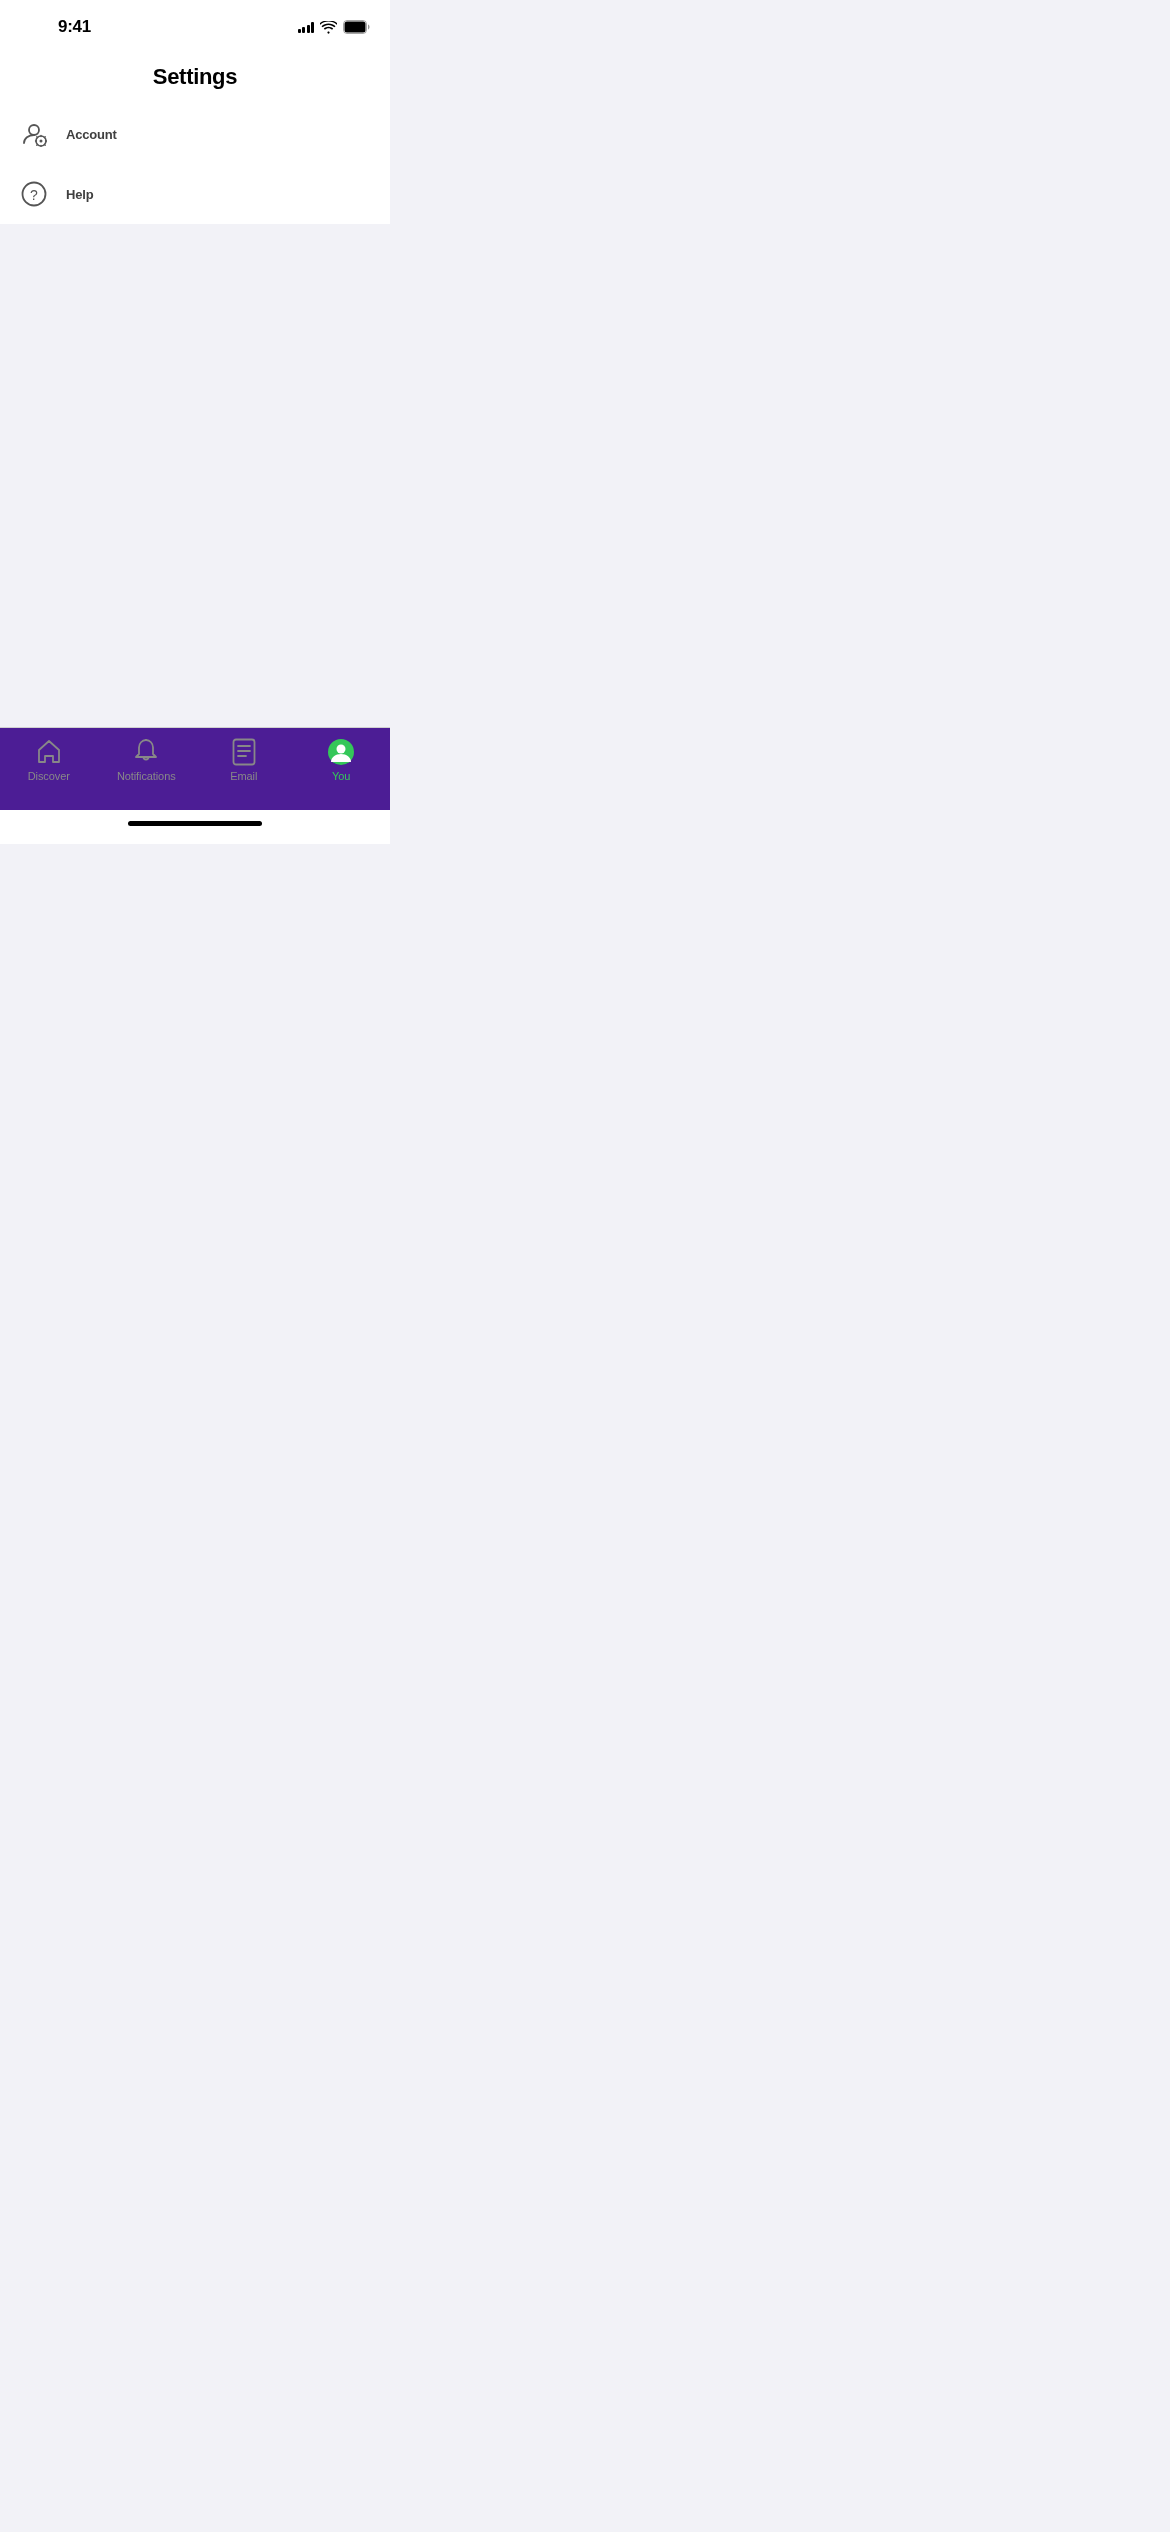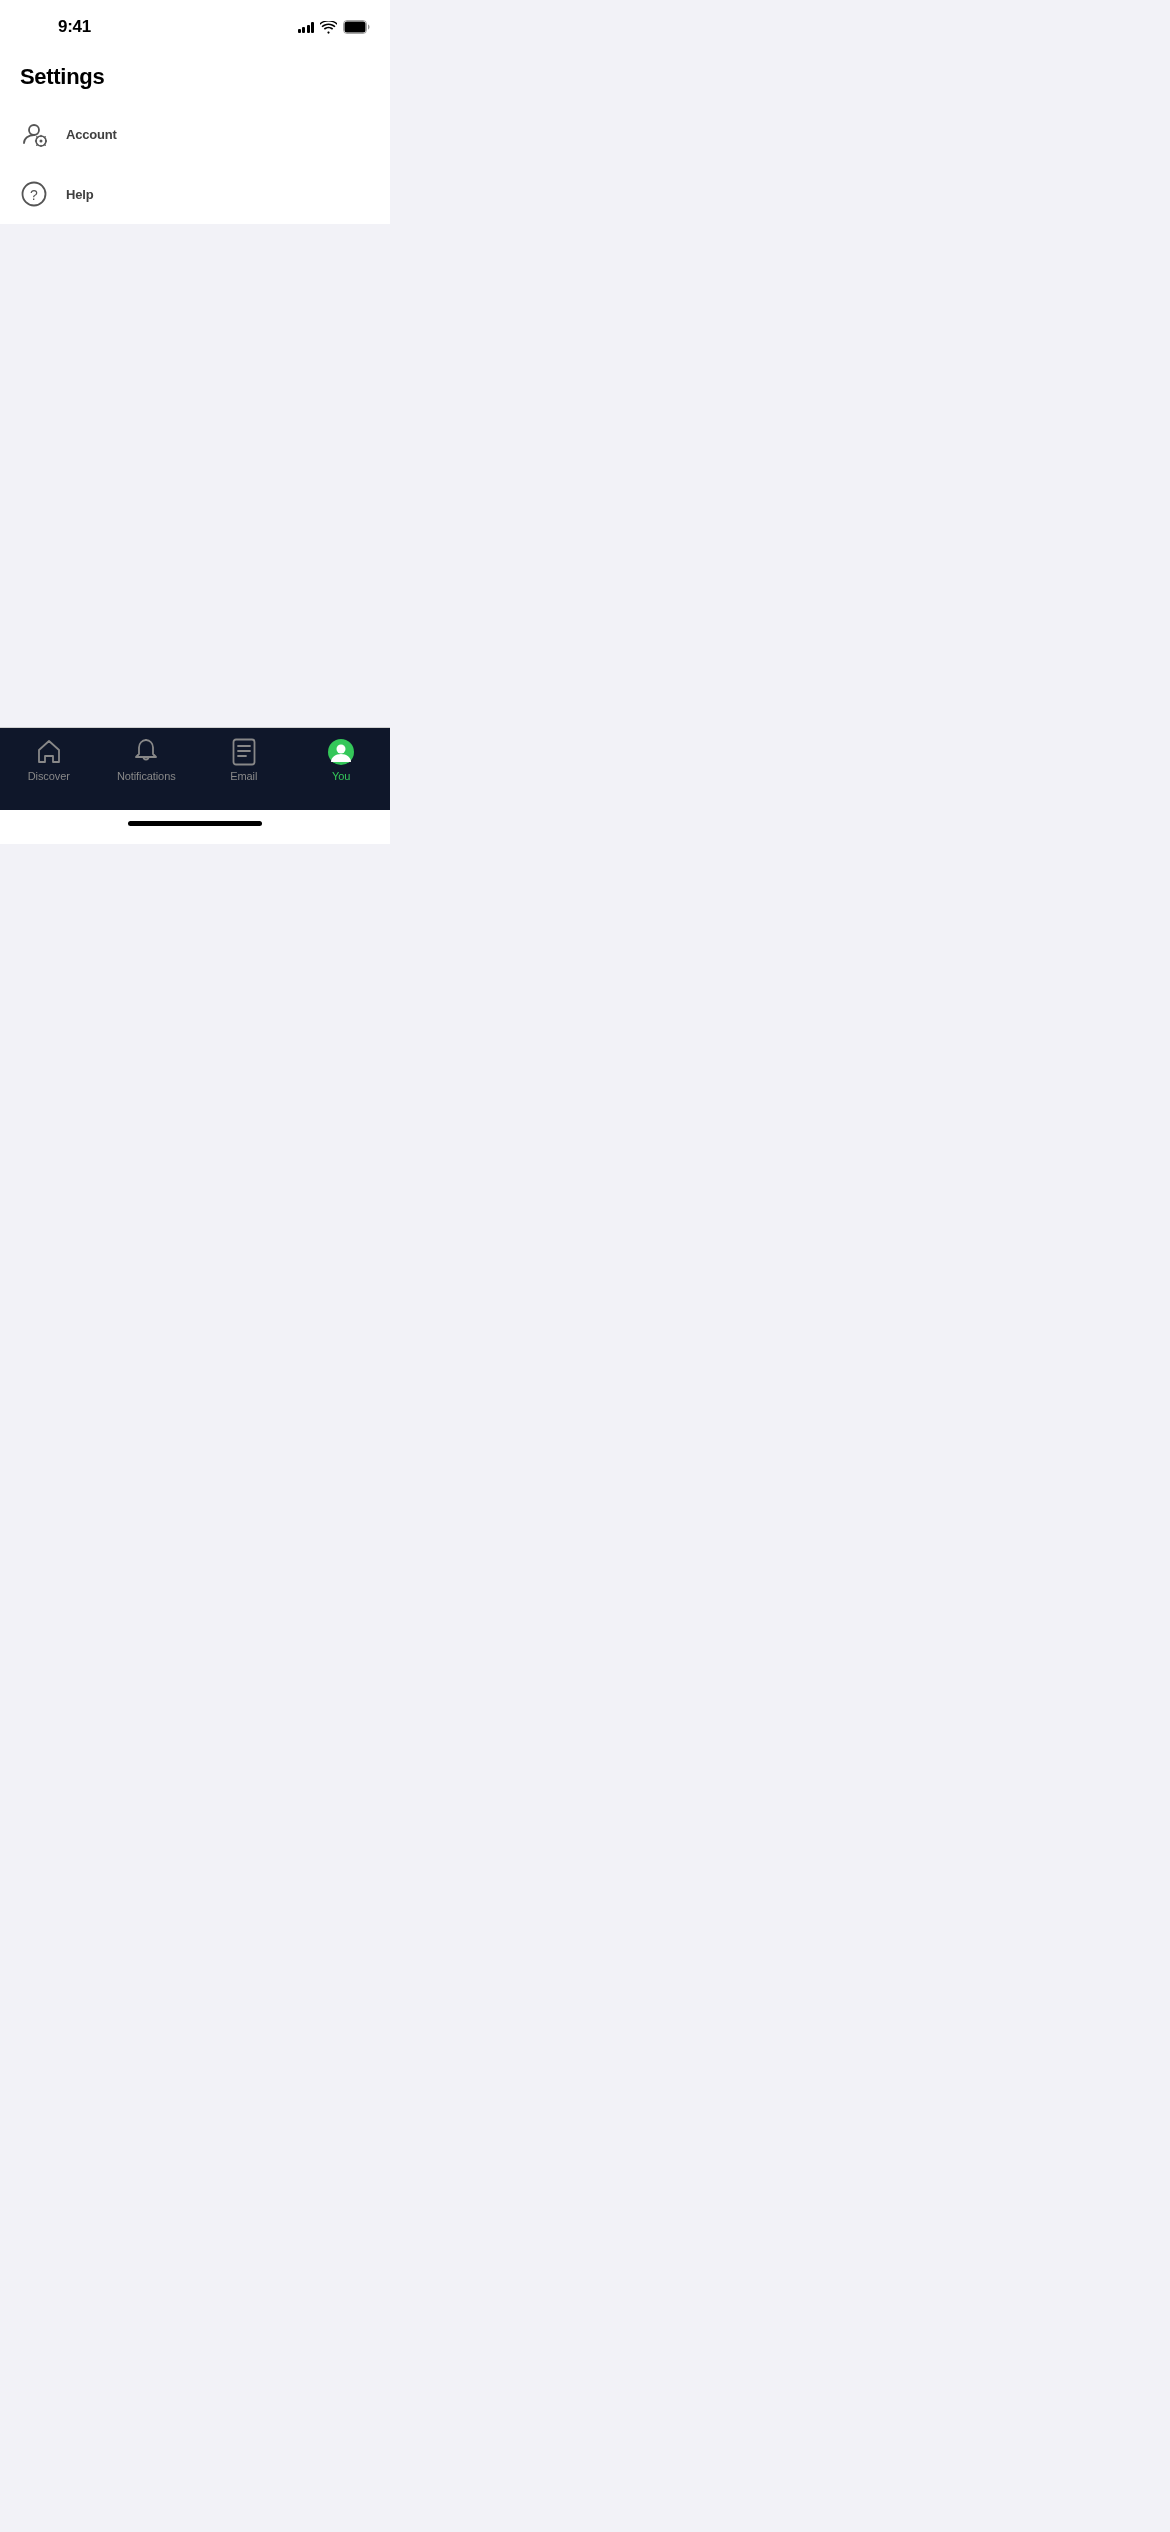--- a/index.html
+++ b/index.html
@@ -52,20 +52,21 @@
     .signal-bars span:nth-child(2) { height: 6px; }
     .signal-bars span:nth-child(3) { height: 8px; }
     .signal-bars span:nth-child(4) { height: 11px; }
 
     .wifi-icon svg, .battery-icon svg { display: block; }
 
     
     .page-header {
       background: #ffffff;
       padding: 16px 20px 14px;
+      text-align: center;
     }
     .page-title {
       font-size: 22px;
       font-weight: 700;
       color: #000;
       letter-spacing: -0.3px;
     }
 
     
     .settings-list {
@@ -108,21 +109,21 @@
     }
 
     
     .gray-area {
       flex: 1;
       background: #f2f2f7;
     }
 
     
     .bottom-nav {
-      background: #0f172a;
+      background: #4c1d95;
       border-top: 0.5px solid #d0d0d0;
       display: flex;
       justify-content: space-around;
       align-items: center;
       padding: 10px 0 28px;
       height: 83px;
     }
     .nav-item {
       display: flex;
       flex-direction: column;

